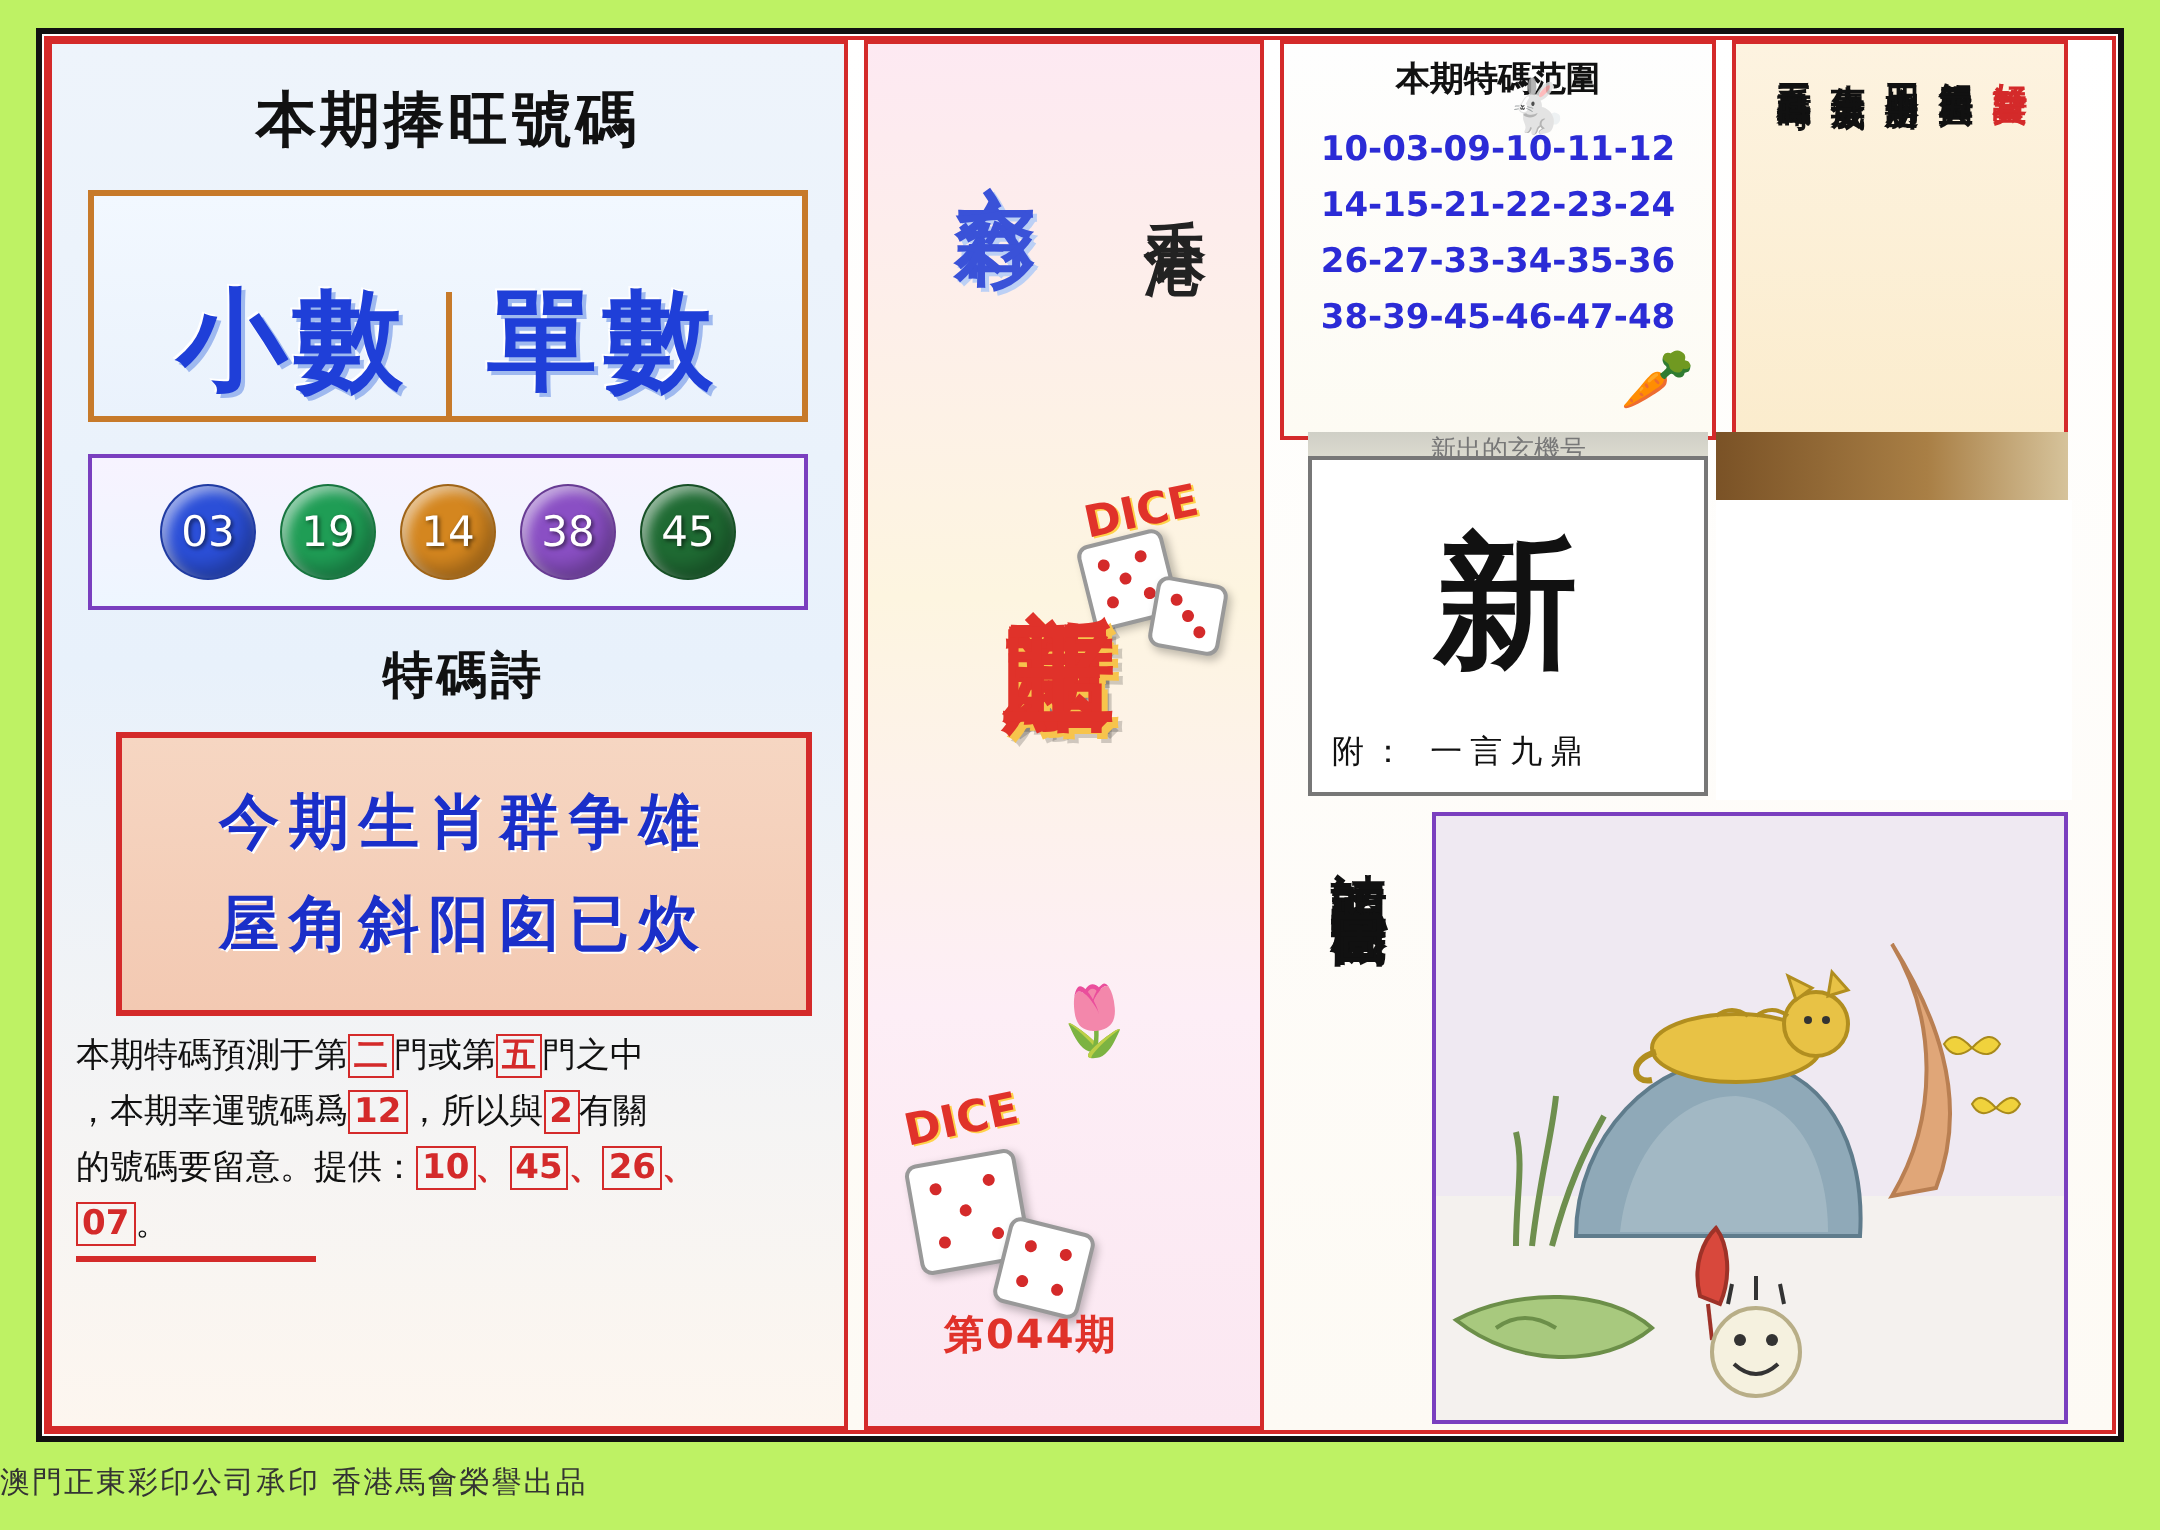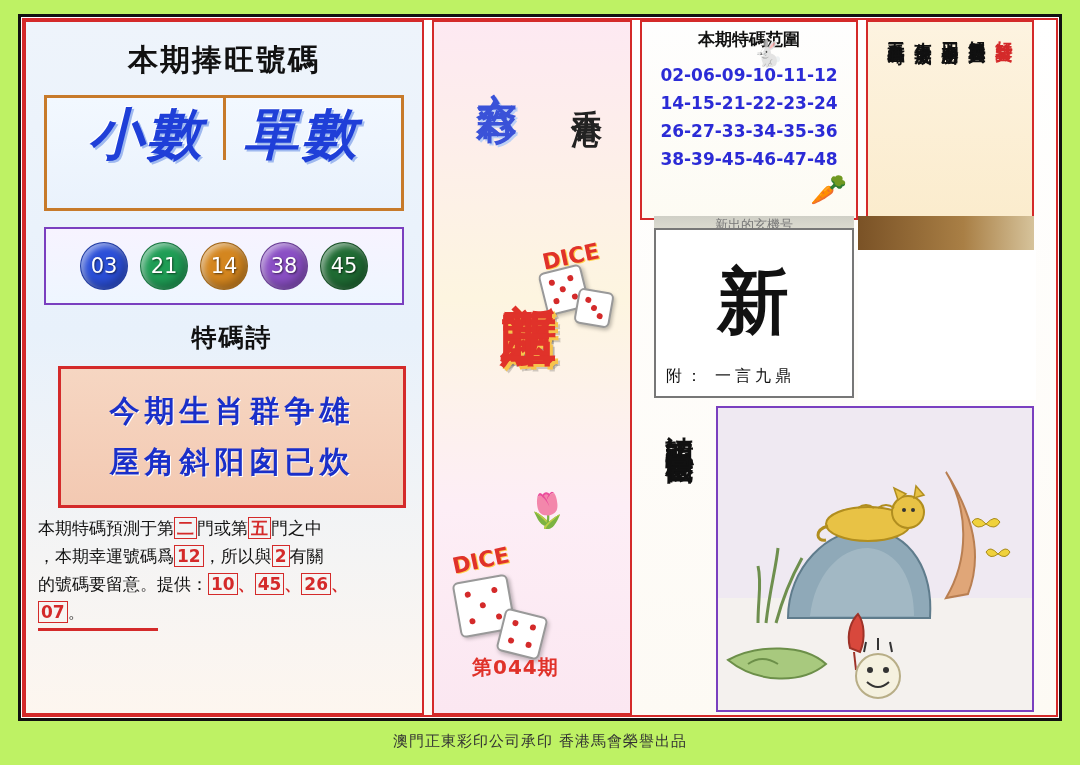--- a/index.html
+++ b/index.html
@@ -64,25 +64,24 @@
   }
   .big-box {
     margin: 14px 18px 0 18px;
     border: 3px solid #c77a2a;
     background: linear-gradient(180deg,#f2f8ff 0%,#eaf2fc 100%);
     height: 110px;
     position: relative;
   }
   .big-box-inner {
     display: flex;
-    align-items: flex-start;
+    align-items: flex-end;
     justify-content: center;
     height: 100%;
     gap: 0px;
-    font-style: italic;
   }
   .big-word {
     font-size: 55px;
     font-weight: bold;
     color: #1f3fd8;
     text-shadow: 2px 2px 0 #9fb9ef, -1px -1px 0 #ffffff;
     padding: 0 18px;
     letter-spacing: 3px;
   }
   .divider-v {
@@ -414,21 +413,21 @@
     background: linear-gradient(180deg,#efe6f4 0%,#e9eef3 55%,#f6f4ef 100%);
     overflow: hidden;
   }
 
   
   .footer {
     position: absolute;
     left: 0;
     top: 732px;
     width: 1080px;
-    text-align: center;
+    text-align: left;
     font-size: 15px;
     color: #333333;
     letter-spacing: 1px;
   }
 </style>
 </head>
 <body>
 
 <div class="page">
   <div class="outer-frame"></div>
@@ -440,21 +439,21 @@
     <div class="big-box">
       <div class="big-box-inner">
         <span class="big-word">小數</span>
         <span class="divider-v"></span>
         <span class="big-word">單數</span>
       </div>
     </div>
 
     <div class="balls-row">
       <div class="ball" style="background:#2b4fd8">03</div>
-      <div class="ball" style="background:#1f9d55">21</div>
+      <div class="ball" style="background:#1f9d55">19</div>
       <div class="ball" style="background:#d4861f">14</div>
       <div class="ball" style="background:#8a4fc4">38</div>
       <div class="ball" style="background:#1f6b33">45</div>
     </div>
 
     <div class="sub-title">特碼詩</div>
 
     <div class="poem-box">
       <div class="poem-line">今期生肖群争雄</div>
       <div class="poem-line">屋角斜阳囱已炊</div>
@@ -506,21 +505,21 @@
     </div>
 
     <div class="issue">第044期</div>
   </div>
 
   <div class="right-area">
 
     <div class="range-box">
       <div class="range-title">本期特碼范圍</div>
       <div class="range-rows">
-        <div class="range-row">02-06-09-10-11-12</div>
+        <div class="range-row">10-03-09-10-11-12</div>
         <div class="range-row">14-15-21-22-23-24</div>
         <div class="range-row">26-27-33-34-35-36</div>
         <div class="range-row">38-39-45-46-47-48</div>
       </div>
       <div class="veg" style="left:168px; top:150px;">🥕</div>
       <div class="veg" style="left:110px; top:16px; font-size:26px; opacity:.85;">🐇</div>
     </div>
 
     <div class="poem-vert-box">
       <div class="pv-col red">好詩鑒賞</div>

